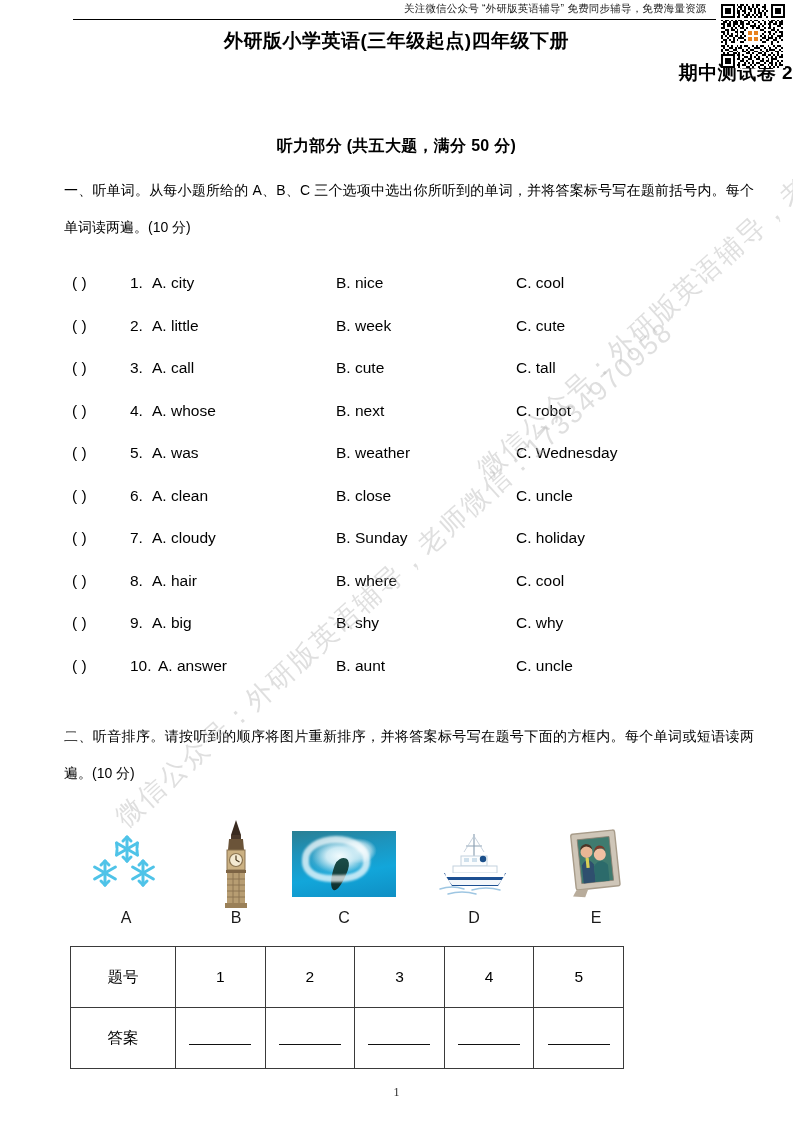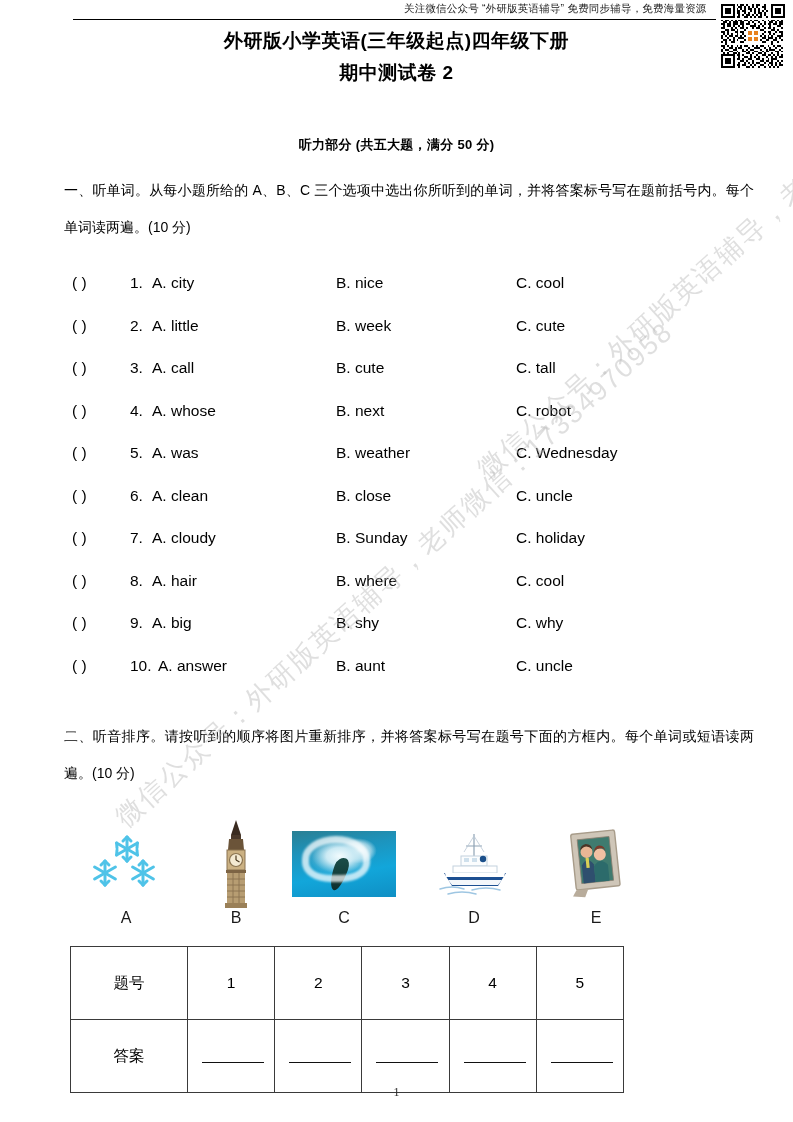--- a/index.html
+++ b/index.html
@@ -89,33 +89,33 @@
     text-align: center;
     font-size: 19px;
     font-weight: bold;
     letter-spacing: .5px;
   }
   .doc-subtitle {
     position: absolute;
     left: 0;
     top: 60px;
     width: 793px;
-    text-align: center;
+    text-align: right;
     font-size: 19px;
     font-weight: bold;
     letter-spacing: .5px;
   }
 
   .section-heading {
     position: absolute;
     left: 0;
     top: 136px;
     width: 793px;
     text-align: center;
-    font-size: 13px;
+    font-size: 16px;
     font-weight: bold;
     letter-spacing: .3px;
   }
 
   
   .instruction {
     position: absolute;
     left: 64px;
     width: 690px;
     font-size: 14px;
@@ -190,21 +190,21 @@
     width: 554px;
     border-collapse: collapse;
     table-layout: fixed;
   }
   .answer-table td {
     border: 1.4px solid #3a3a3a;
     height: 44px;
     text-align: center;
     vertical-align: middle;
     font-size: 15.5px;
-    padding: 14px;
+    padding: 8px;
   }
   .answer-table td.label-col {
     width: 88px;
     font-size: 15.5px;
   }
   .blank-line {
     display: inline-block;
     width: 62px;
     border-bottom: 1.6px solid #111;
     height: 14px;

